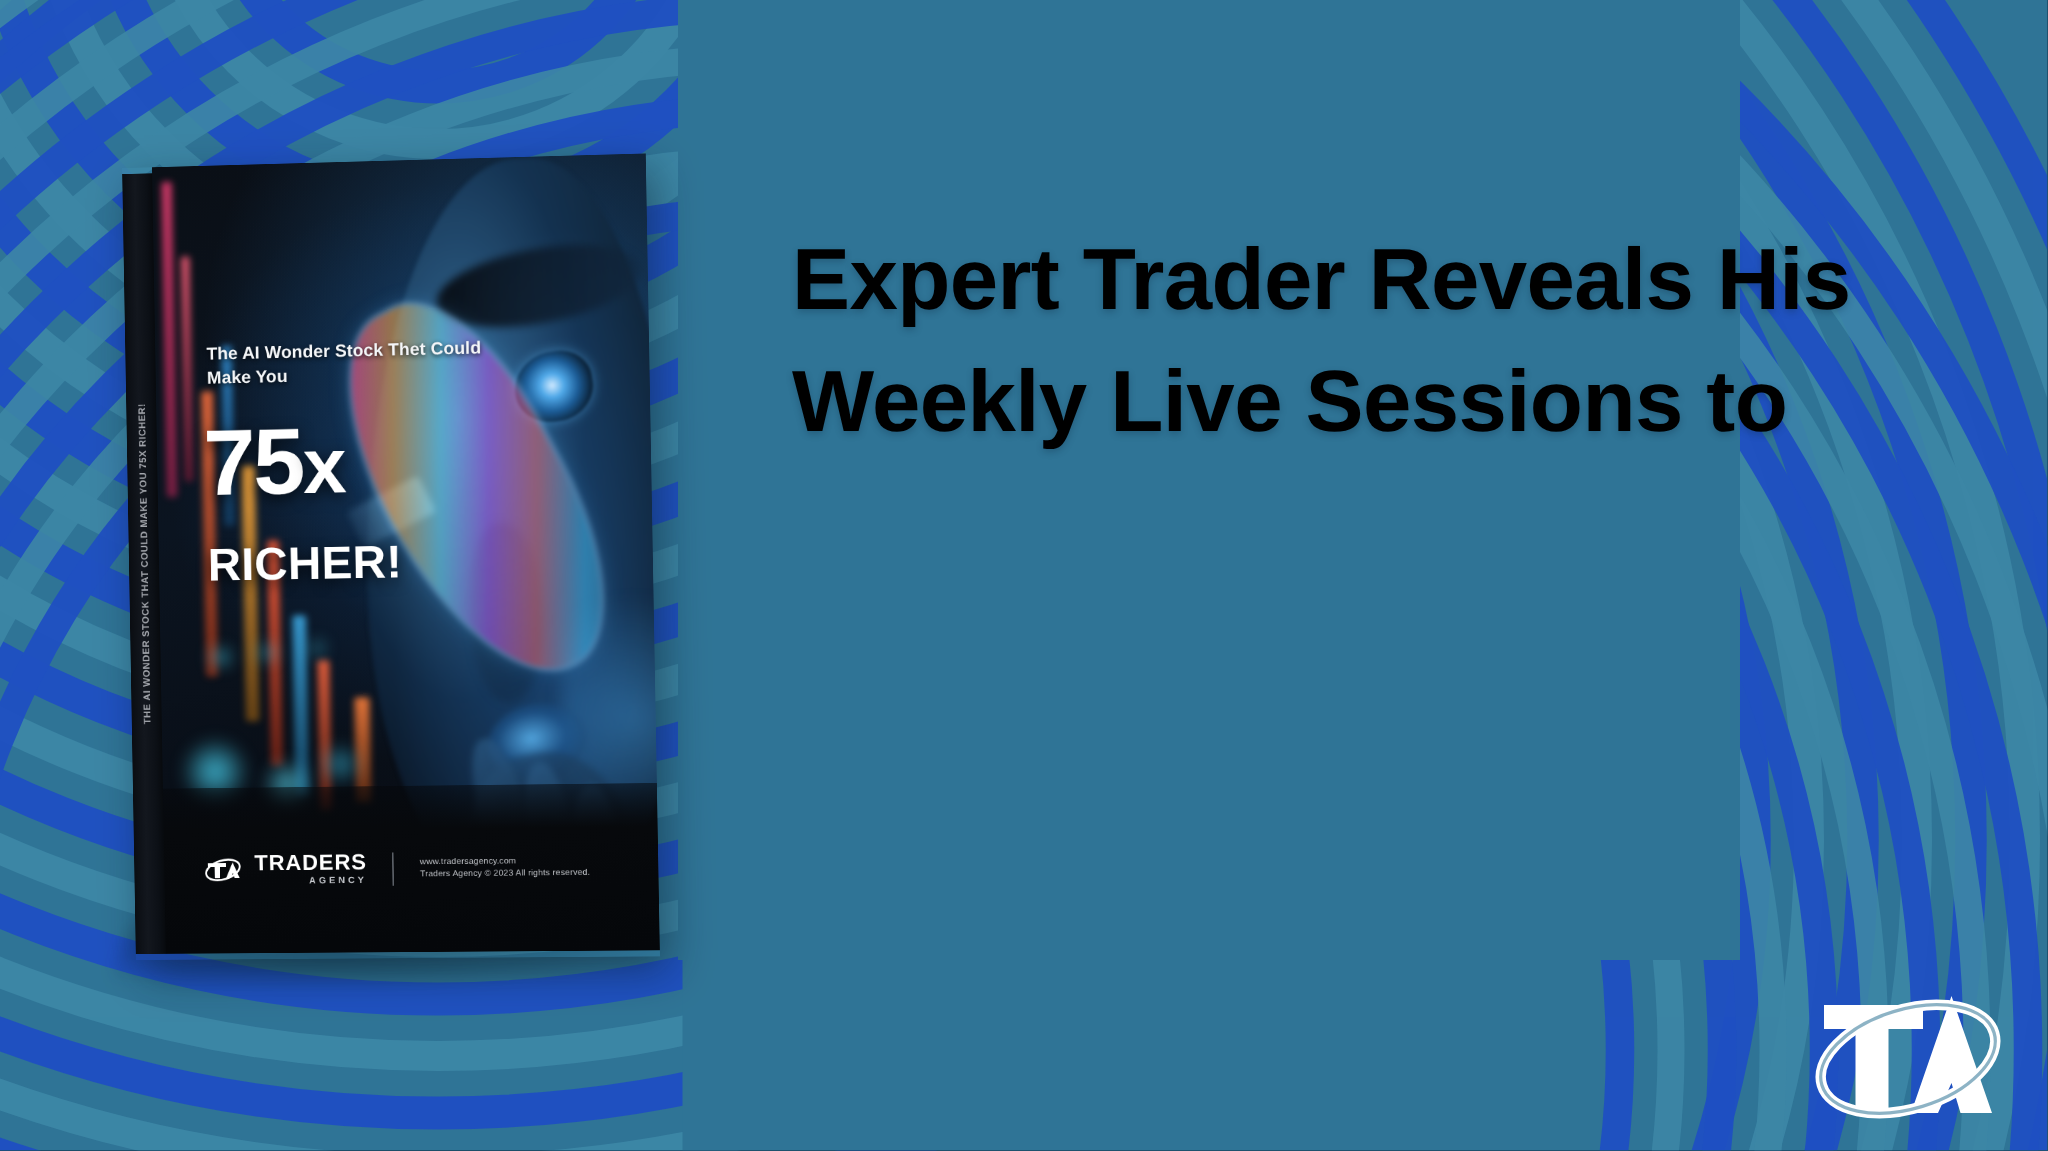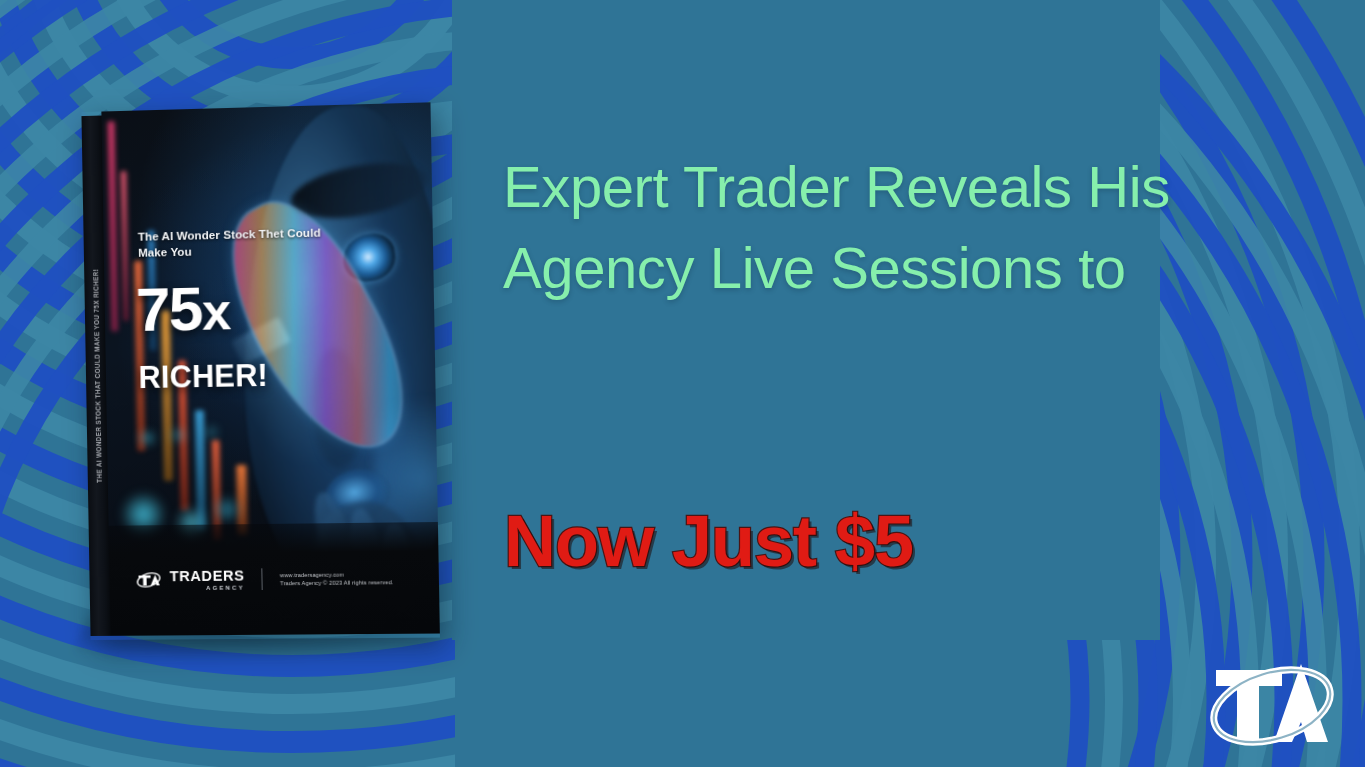--- a/index.html
+++ b/index.html
@@ -159,23 +159,23 @@
   .cf-mark{width:26px;height:17px;flex:0 0 auto;}
   .cf-name{display:flex;flex-direction:column;line-height:1;}
   .cf-name .t1{color:#fff;font-size:14.5px;font-weight:800;letter-spacing:.6px;}
   .cf-name .t2{color:#c9ccd1;font-size:6px;font-weight:700;letter-spacing:2.1px;text-align:right;margin-top:1px;}
   .cf-div{width:1px;height:22px;background:#5a5f66;margin:0 9px;}
   .cf-fine{display:flex;flex-direction:column;gap:2px;}
   .cf-fine span{color:#cfd2d7;font-size:5.6px;letter-spacing:.12px;white-space:nowrap;opacity:.92;}
 
   
   #headline{
-    position:absolute;left:503px;top:146px;width:800px;
-    color:#86efac;
-    font-size:58px;font-weight:400;line-height:81px;
+    position:absolute;left:528px;top:146px;width:800px;
+    color:#000000;
+    font-size:58px;font-weight:700;line-height:81px;
     letter-spacing:-.4px;
     text-shadow:0 2px 5px rgba(12,44,66,.30);
   }
   #headline .ln{display:block;white-space:nowrap;}
   #price{
     position:absolute;left:504px;top:505px;
     color:#e01b14;
     font-size:72px;font-weight:800;letter-spacing:-1px;line-height:1;
     -webkit-text-stroke:2.4px #4a1514;
     paint-order:stroke fill;
@@ -335,24 +335,23 @@
             </div>
           </div>
 
         </div>
       </div>
     </div>
   </div>
 
   <div id="headline">
     <span class="ln">Expert Trader Reveals His</span>
-    <span class="ln">Agency Live Sessions to</span>
+    <span class="ln">Weekly Live Sessions to</span>
   </div>
 
-  <div id="price">Now Just $5</div>
 
   <svg id="brand-logo" viewBox="0 0 140 104">
     <ellipse cx="70" cy="56" rx="60" ry="33" fill="none" stroke="#ffffff" stroke-width="7" transform="rotate(-17 70 56)"></ellipse>
     <path d="M14 20 H80 V36 H57 V92 H35 V36 H14 Z" fill="#ffffff"></path>
     <path d="M72 92 L99 14 L126 92 H105 L99 72 L90 92 Z" fill="#ffffff"></path>
     <ellipse cx="70" cy="56" rx="60" ry="33" fill="none" stroke="#2f7496" stroke-width="2.2" opacity=".55" transform="rotate(-17 70 56)"></ellipse>
   </svg>
 
 </div>
 

